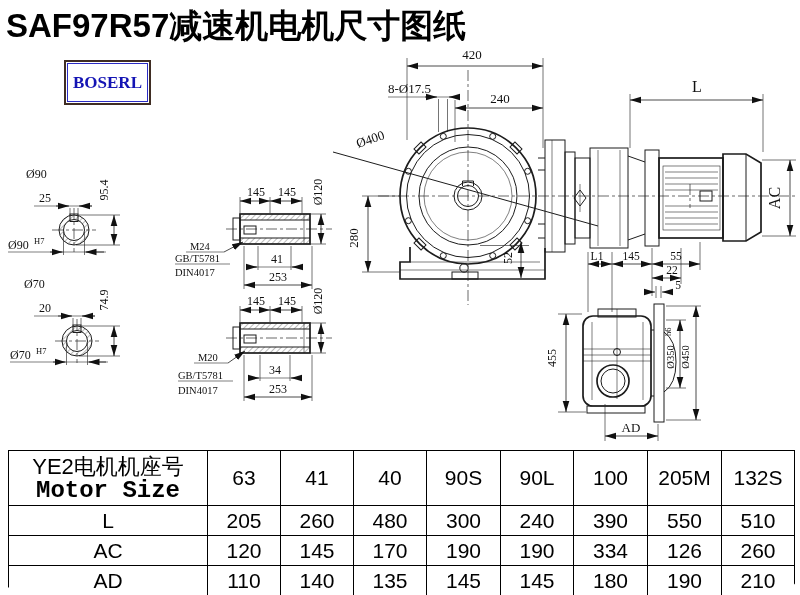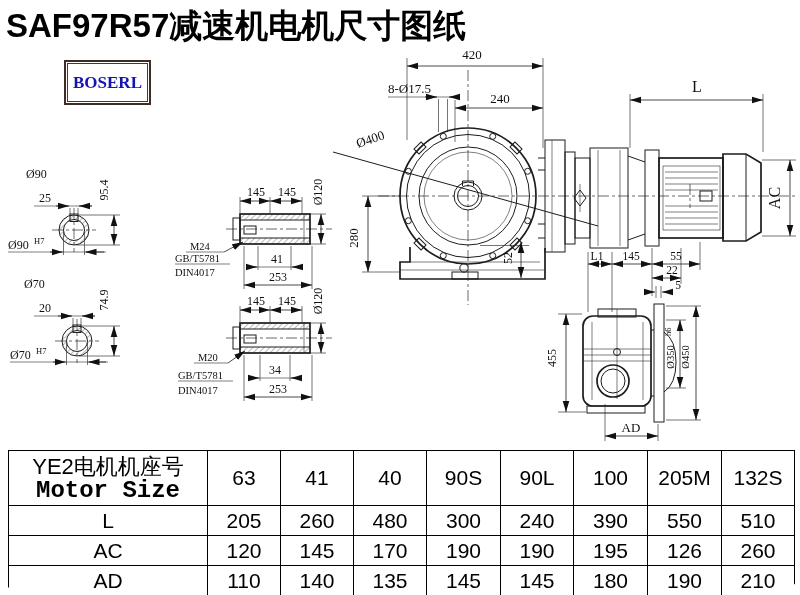--- a/index.html
+++ b/index.html
@@ -382,21 +382,21 @@
       <td>550</td>
       <td>510</td>
     </tr>
     <tr>
       <td>AC</td>
       <td>120</td>
       <td>145</td>
       <td>170</td>
       <td>190</td>
       <td>190</td>
-      <td>195</td>
+      <td>334</td>
       <td>126</td>
       <td>260</td>
     </tr>
     <tr>
       <td>AD</td>
       <td>110</td>
       <td>140</td>
       <td>135</td>
       <td>145</td>
       <td>145</td>

